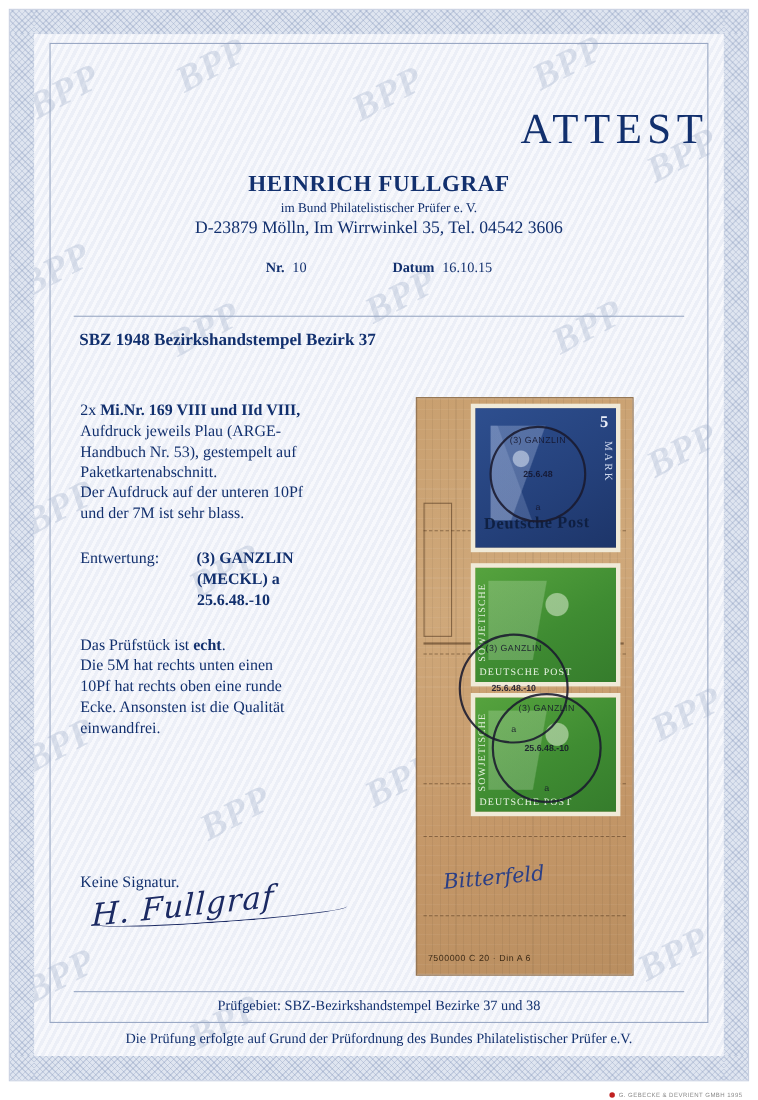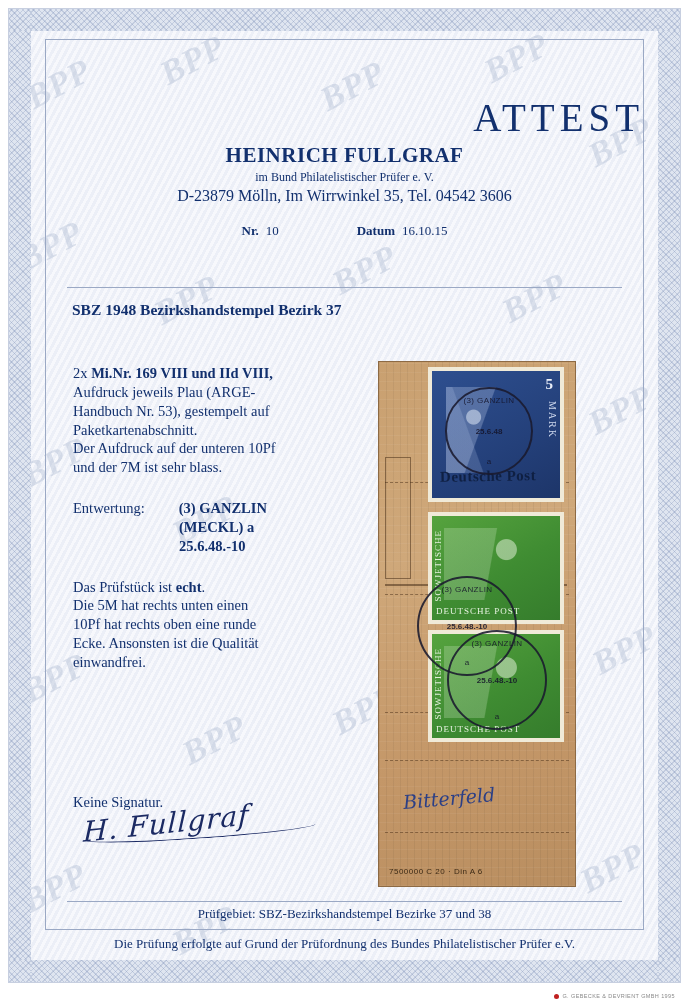--- a/index.html
+++ b/index.html
@@ -113,21 +113,21 @@
     color: #12306e;
     font-family: "Liberation Serif", serif;
     margin-top: 56px;
     margin-left: 24px;
   }
   #expert-name {
     text-align: center;
     font-size: 21px;
     font-weight: bold;
     color: #12306e;
-    margin-top: 3px;
+    margin-top: 15px;
     letter-spacing: 0.5px;
   }
   #expert-role {
     text-align: center;
     font-size: 12px;
     color: #12306e;
     margin-top: 6px;
   }
   #expert-assoc {
     text-align: center;

